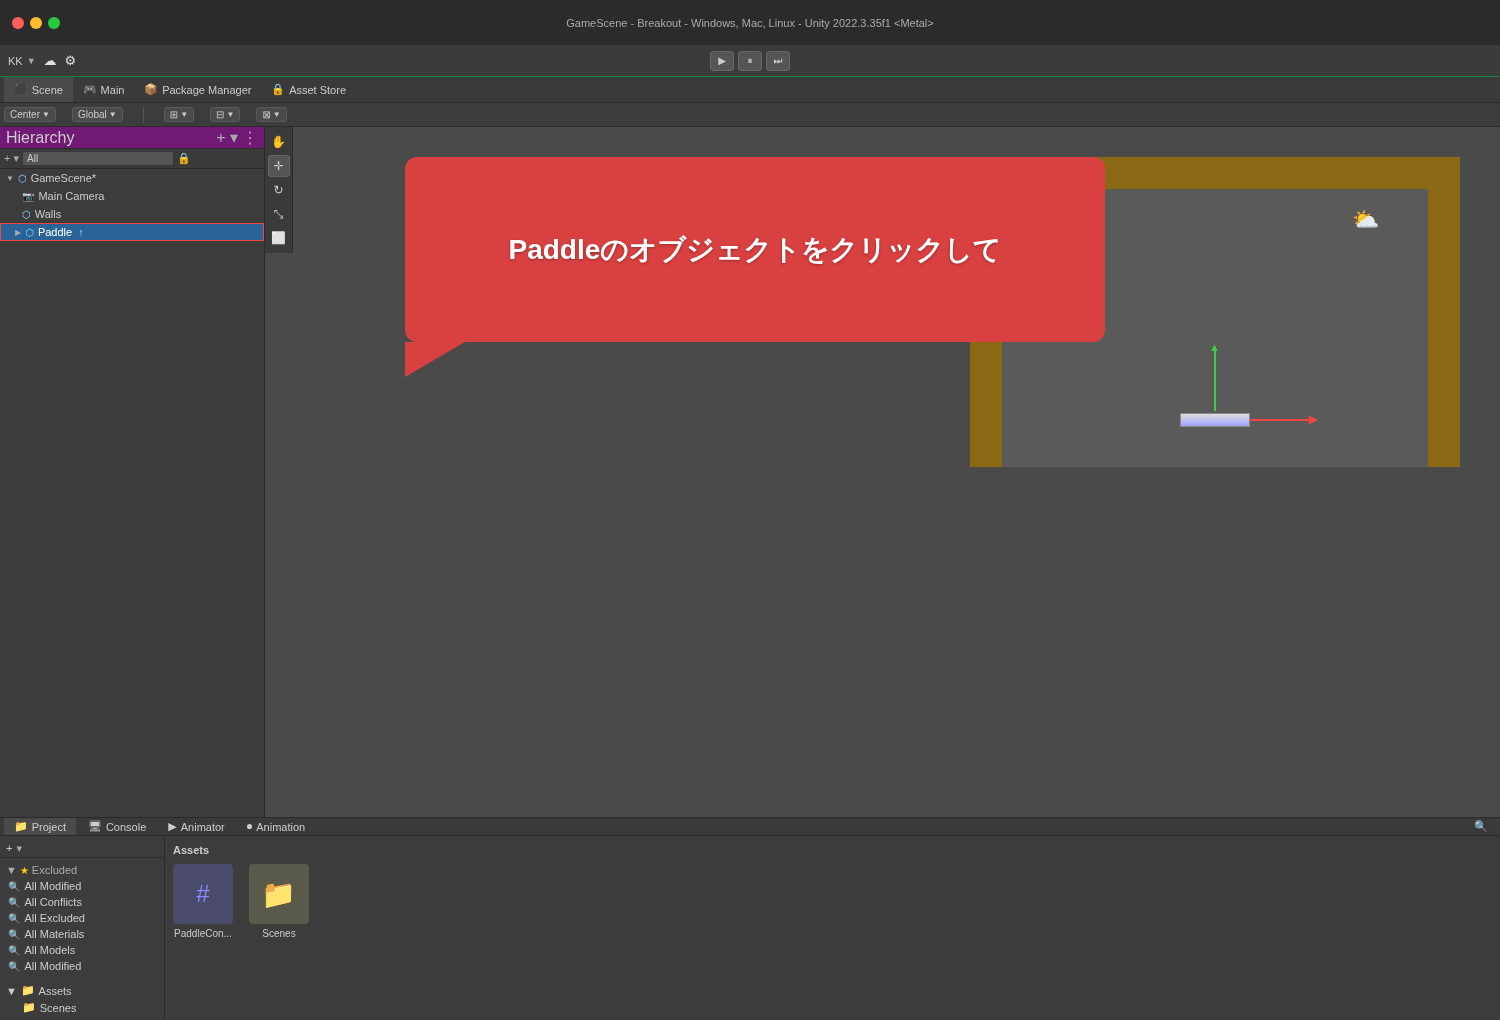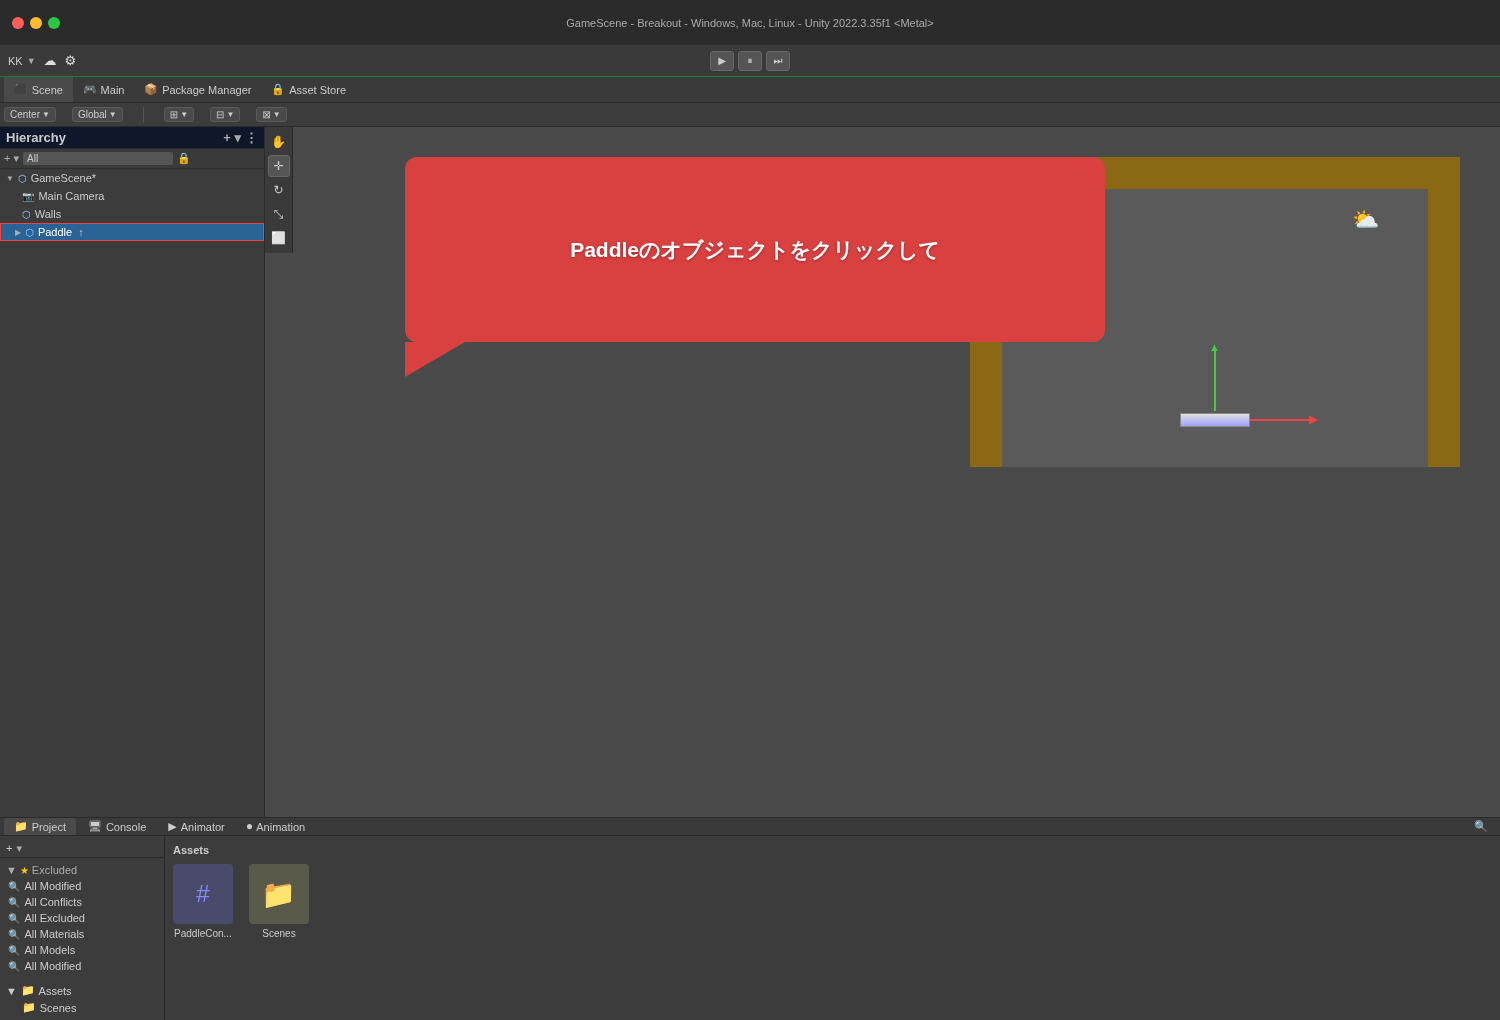--- a/index.html
+++ b/index.html
@@ -116,26 +116,26 @@
     #hierarchy {
       width: 265px;
       background: #3c3c3c;
       border-right: 1px solid #2a2a2a;
       display: flex;
       flex-direction: column;
       flex-shrink: 0;
     }
     #hierarchy-header {
       height: 22px;
-      background: #0f172a;
+      background: #701a75;
       display: flex;
       align-items: center;
       padding: 0 6px;
-      font-size: 13px;
-      font-weight: bold;
+      font-size: 16px;
+      font-weight: normal;
       color: #ccc;
       border-bottom: 1px solid #2a2a2a;
       justify-content: space-between;
     }
     #hierarchy-search {
       height: 20px;
       background: #3a3a3a;
       display: flex;
       align-items: center;
       padding: 0 4px;
@@ -301,21 +301,21 @@
       height: 185px;
       background: #d94040;
       border-radius: 12px;
       display: flex;
       flex-direction: column;
       align-items: center;
       justify-content: center;
       z-index: 10;
     }
     #callout-text {
-      font-size: 21px;
+      font-size: 28px;
       font-weight: bold;
       color: white;
       text-align: center;
       line-height: 1.5;
       text-shadow: 0 1px 3px rgba(0,0,0,0.3);
     }
 
     
     #bottom-panel {
       height: 220px;

